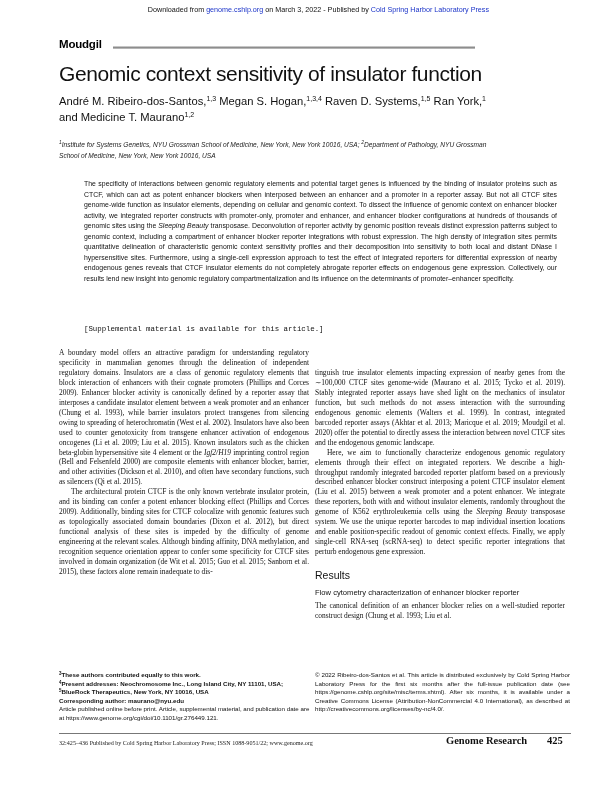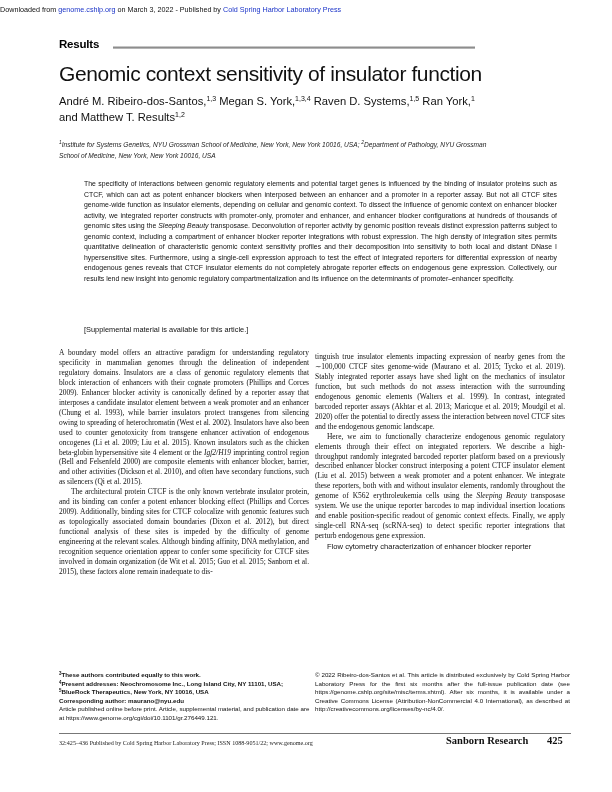--- a/index.html
+++ b/index.html
@@ -1,19 +1,19 @@
 <!DOCTYPE html>
 <html><head>
 <meta charset="utf-8">
 <style>
   html, body { margin: 0; padding: 0; background: #ffffff; }
   body { width: 612px; height: 792px; position: relative; overflow: hidden; color: #111; }
   .abs { position: absolute; }
   .download-banner {
-    left: 0; width: 489px; top: 5px; text-align: left;
+    left: 0; width: 489px; top: 5px; text-align: right;
     font-family: "Liberation Sans", sans-serif; font-size: 7.2px; color: #111;
   }
   .download-banner .lnk { color: #1a33c8; }
   .section-label {
     left: 59px; top: 38px; font-family: "Liberation Sans", sans-serif;
     font-weight: bold; font-size: 11.5px; color: #000; letter-spacing: -0.2px;
   }
   .section-rule {
     left: 113px; top: 46px; width: 362px; height: 3px;
     background: linear-gradient(#e2e2e2, #8d8d8d 50%, #c9c9c9);
@@ -31,38 +31,38 @@
     left: 59px; top: 139px; width: 440px; font-family: "Liberation Sans", sans-serif;
     font-style: italic; font-size: 6.6px; line-height: 11px; color: #222;
   }
   .affil sup { font-size: 5px; vertical-align: 3px; line-height: 0; }
   .abstract {
     left: 84px; top: 179px; width: 473px; font-family: "Liberation Sans", sans-serif;
     font-size: 6.9px; line-height: 10.55px; color: #111; text-align: justify;
   }
   .abstract i { font-style: italic; }
   .supp {
-    left: 84px; top: 325px; font-family: Liberation Sans, sans-serif;
+    left: 84px; top: 325px; font-family: Liberation Mono, monospace;
     font-size: 7.4px; color: #111;
   }
   .col {
     width: 250px; font-family: "Liberation Serif", serif; font-size: 7.45px;
     line-height: 9.95px; color: #111; text-align: justify; hyphens: manual;
   }
   .col p { margin: 0; }
   .col p.indent { text-indent: 12px; }
   .col-left { left: 59px; top: 348px; font-family: Liberation Serif, serif; }
-  .col-right { left: 315px; top: 352px; }
+  .col-right { left: 315px; top: 368px; }
   .results-head {
     font-family: "Liberation Sans", sans-serif; font-size: 10.5px; color: #111;
     margin: 12px 0 5px 0; line-height: 13px;
   }
   .subhead {
     font-family: "Liberation Sans", sans-serif; font-size: 7.6px; color: #111;
-    margin: 0 0 3px 12px; line-height: 11px; text-align: left;
+    margin: 0 0 3px 0; line-height: 11px; text-align: left;
   }
   .foot-left {
     left: 59px; top: 671px; width: 252px; font-family: "Liberation Sans", sans-serif;
     font-size: 6.2px; line-height: 8.6px; color: #111;
   }
   .foot-left .b { font-weight: bold; }
   .foot-left sup { font-size: 4.5px; vertical-align: 2.5px; line-height: 0; }
   .foot-right {
     left: 315px; top: 671px; width: 255px; font-family: "Liberation Sans", sans-serif;
     font-size: 6.2px; line-height: 8.6px; color: #111; text-align: justify;
@@ -85,56 +85,58 @@
     font-size: 7px; color: #222; margin-top: 48px;
   }
 </style>
 </head>
 <body>
 
 <div class="abs download-banner">
   <span>Downloaded from </span><span class="lnk">genome.cshlp.org</span><span> on March 3, 2022 - Published by </span><span class="lnk">Cold Spring Harbor Laboratory Press</span>
 </div>
 
-<div class="abs section-label">Results</div>
+<div class="abs section-label">Moudgil</div>
 <div class="abs section-rule"></div>
 
 <div class="abs title">Genomic context sensitivity of insulator function</div>
 
 <div class="abs authors">
-  <span>André M. Ribeiro-dos-Santos,</span><sup>1,3</sup><span> Megan S. York,</span><sup>1,3,4</sup><span> Raven D. Systems,</span><sup>1,5</sup><span> Ran York,</span><sup>1</sup><br><span> and Matthew T. Results</span><sup>1,2</sup>
+  <span>André M. Ribeiro-dos-Santos,</span><sup>1,3</sup><span> Megan S. Hogan,</span><sup>1,3,4</sup><span> Raven D. Systems,</span><sup>1,5</sup><span> Ran York,</span><sup>1</sup><br><span> and Medicine T. Maurano</span><sup>1,2</sup>
 </div>
 
 <div class="abs affil">
   <sup>1</sup><span>Institute for Systems Genetics, NYU Grossman School of Medicine, New York, New York 10016, USA; </span><sup>2</sup><span>Department of Pathology, NYU Grossman School of Medicine, New York, New York 10016, USA</span>
 </div>
 
 <div class="abs abstract">
   <span>The specificity of interactions between genomic regulatory elements and potential target genes is influenced by the binding of insulator proteins such as CTCF, which can act as potent enhancer blockers when interposed between an enhancer and a promoter in a reporter assay. But not all CTCF sites genome-wide function as insulator elements, depending on cellular and genomic context. To dissect the influence of genomic context on enhancer blocker activity, we integrated reporter constructs with promoter-only, promoter and enhancer, and enhancer blocker configurations at hundreds of thousands of genomic sites using the </span><i>Sleeping Beauty</i><span> transposase. Deconvolution of reporter activity by genomic position reveals distinct expression patterns subject to genomic context, including a compartment of enhancer blocker reporter integrations with robust expression. The high density of integration sites permits quantitative delineation of characteristic genomic context sensitivity profiles and their decomposition into sensitivity to both local and distant DNase I hypersensitive sites. Furthermore, using a single-cell expression approach to test the effect of integrated reporters for differential expression of nearby endogenous genes reveals that CTCF insulator elements do not completely abrogate reporter effects on endogenous gene expression. Collectively, our results lend new insight into genomic regulatory compartmentalization and its influence on the determinants of promoter–enhancer specificity.</span>
 </div>
 
 <div class="abs supp">[Supplemental material is available for this article.]</div>
 
 <div class="abs col col-left">
   <p><span>A boundary model offers an attractive paradigm for understanding regulatory specificity in mammalian genomes through the delineation of independent regulatory domains. Insulators are a class of genomic regulatory elements that block interaction of enhancers with their cognate promoters (Phillips and Corces 2009). Enhancer blocker activity is canonically defined by a reporter assay that interposes a candidate insulator element between a weak promoter and an enhancer (Chung et al. 1993), while barrier insulators protect transgenes from silencing owing to spreading of heterochromatin (West et al. 2002). Insulators have also been used to counter genotoxicity from transgene enhancer activation of endogenous oncogenes (Li et al. 2009; Liu et al. 2015). Known insulators such as the chicken beta-globin hypersensitive site 4 element or the </span><i>Igf2/H19</i><span> imprinting control region (Bell and Felsenfeld 2000) are composite elements with enhancer blocker, barrier, and other activities (Dickson et al. 2010), and often have secondary functions, such as silencers (Qi et al. 2015).</span></p>
   <p class="indent">The architectural protein CTCF is the only known vertebrate insulator protein, and its binding can confer a potent enhancer blocking effect (Phillips and Corces 2009). Additionally, binding sites for CTCF colocalize with genomic features such as topologically associated domain boundaries (Dixon et al. 2012), but direct functional analysis of these sites is impeded by the difficulty of genome engineering at the relevant scales. Although binding affinity, DNA methylation, and recognition sequence orientation appear to confer some specificity for CTCF sites involved in domain organization (de Wit et al. 2015; Guo et al. 2015; Sanborn et al. 2015), these factors alone remain inadequate to dis-</p>
 </div>
 
 <div class="abs col col-right">
   <p>tinguish true insulator elements impacting expression of nearby genes from the ∼100,000 CTCF sites genome-wide (Maurano et al. 2015; Tycko et al. 2019). Stably integrated reporter assays have shed light on the mechanics of insulator function, but such methods do not assess interaction with the surrounding endogenous genomic elements (Walters et al. 1999). In contrast, integrated barcoded reporter assays (Akhtar et al. 2013; Maricque et al. 2019; Moudgil et al. 2020) offer the potential to directly assess the interaction between novel CTCF sites and the endogenous genomic landscape.</p>
   <p class="indent"><span>Here, we aim to functionally characterize endogenous genomic regulatory elements through their effect on integrated reporters. We describe a high-throughput randomly integrated barcoded reporter platform based on a previously described enhancer blocker construct interposing a potent CTCF insulator element (Liu et al. 2015) between a weak promoter and a potent enhancer. We integrate these reporters, both with and without insulator elements, randomly throughout the genome of K562 erythroleukemia cells using the </span><i>Sleeping Beauty</i><span> transposase system. We use the unique reporter barcodes to map individual insertion locations and enable position-specific readout of genomic context effects. Finally, we apply single-cell RNA-seq (scRNA-seq) to detect specific reporter integrations that perturb endogenous gene expression.</span></p>
+  <div class="results-head">Results</div>
   <div class="subhead">Flow cytometry characterization of enhancer blocker reporter</div>
+  <p>The canonical definition of an enhancer blocker relies on a well-studied reporter construct design (Chung et al. 1993; Liu et al.</p>
 </div>
 
 <div class="abs foot-left">
   <div class="b"><sup>3</sup><span>These authors contributed equally to this work.</span></div>
   <div class="b"><sup>4</sup><span>Present addresses: Neochromosome Inc., Long Island City, NY 11101, USA; </span><sup>5</sup><span>BlueRock Therapeutics, New York, NY 10016, USA</span></div>
   <div class="b">Corresponding author: maurano@nyu.edu</div>
   <div>Article published online before print. Article, supplemental material, and publication date are at https://www.genome.org/cgi/doi/10.1101/gr.276449.121.</div>
 </div>
 
 <div class="abs foot-right">© 2022 Ribeiro-dos-Santos et al.   This article is distributed exclusively by Cold Spring Harbor Laboratory Press for the first six months after the full-issue publication date (see https://genome.cshlp.org/site/misc/terms.xhtml). After six months, it is available under a Creative Commons License (Attribution-NonCommercial 4.0 International), as described at http://creativecommons.org/licenses/by-nc/4.0/.</div>
 
 <div class="abs bottom-rule"></div>
 <div class="abs footer-left">32:425–436 Published by Cold Spring Harbor Laboratory Press; ISSN 1088-9051/22; www.genome.org</div>
-<div class="abs footer-journal">Sanborn Research</div>
+<div class="abs footer-journal">Genome Research</div>
 <div class="abs footer-page">425</div>
 <div class="abs footer-url">www.genome.org</div>
 
 </body></html>

